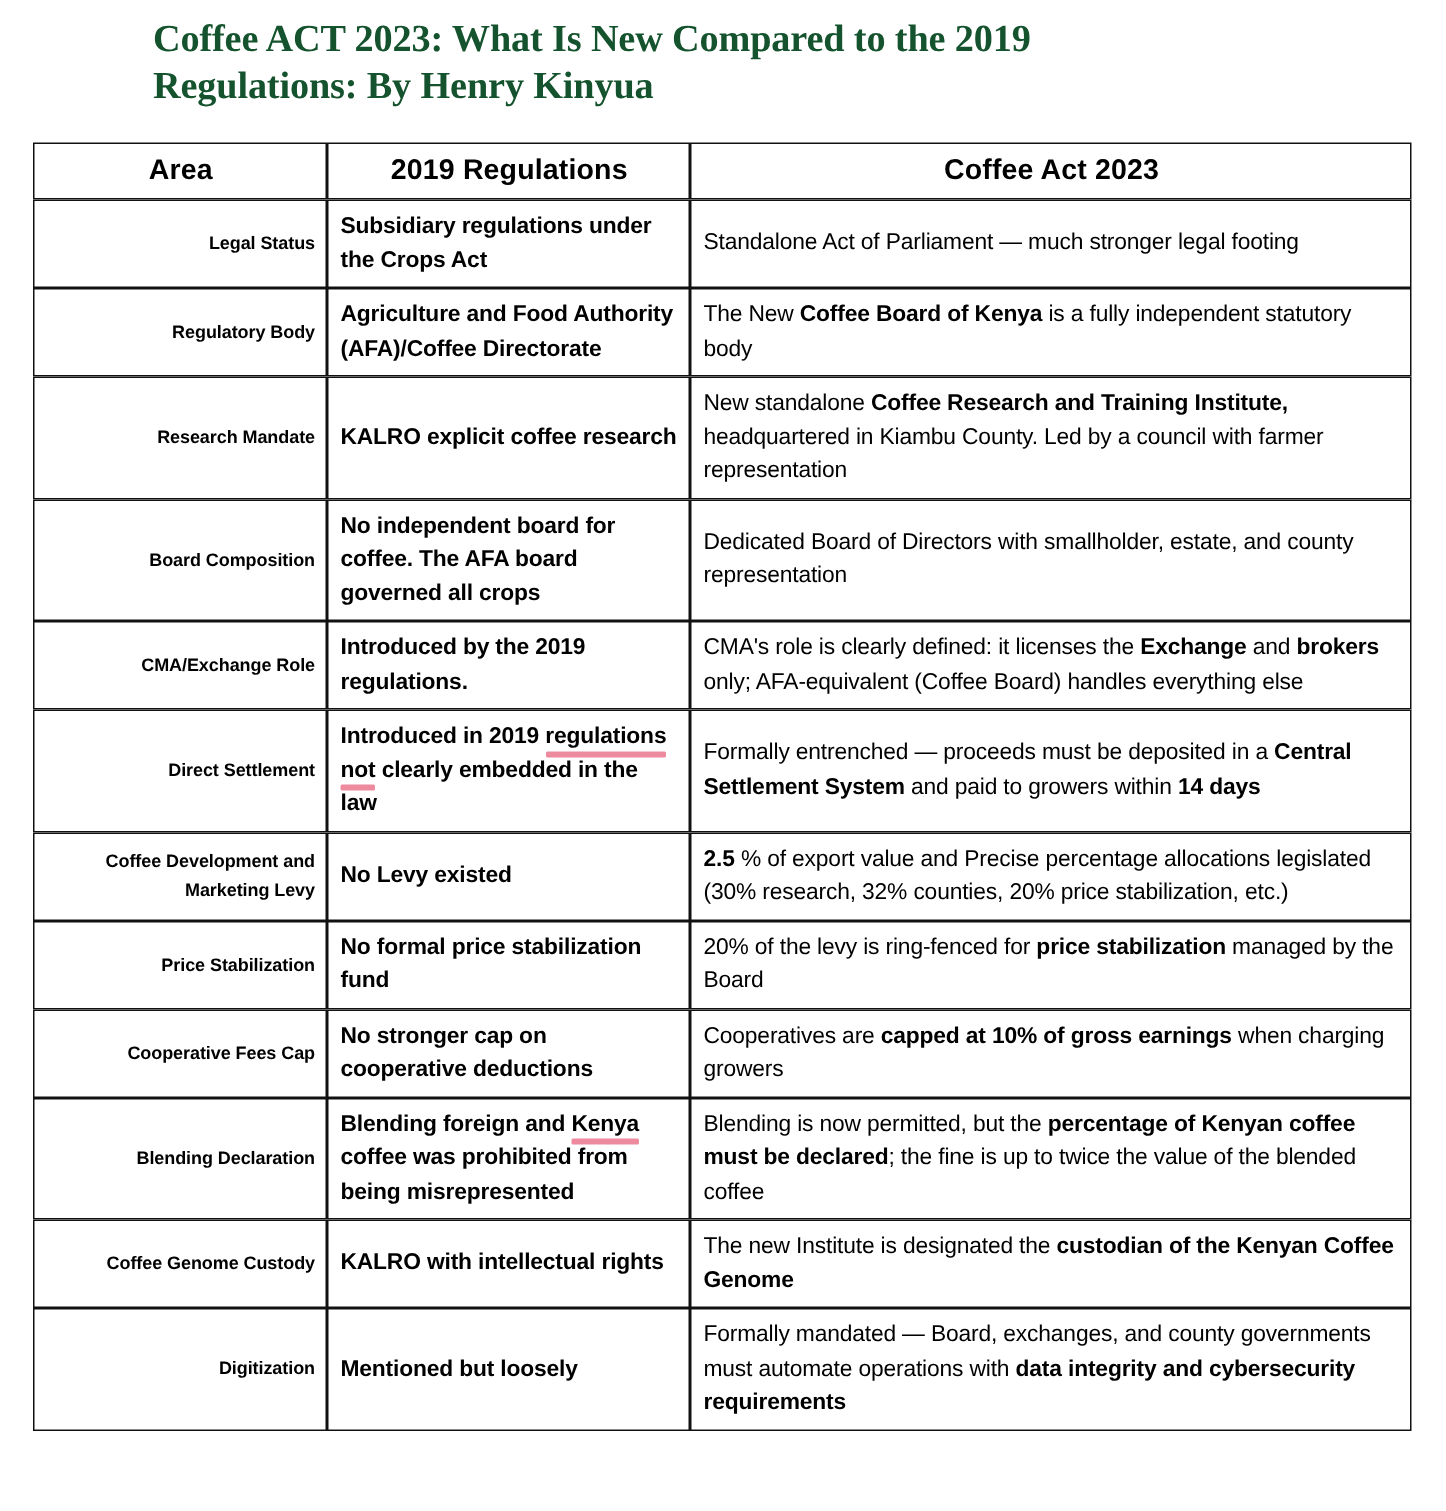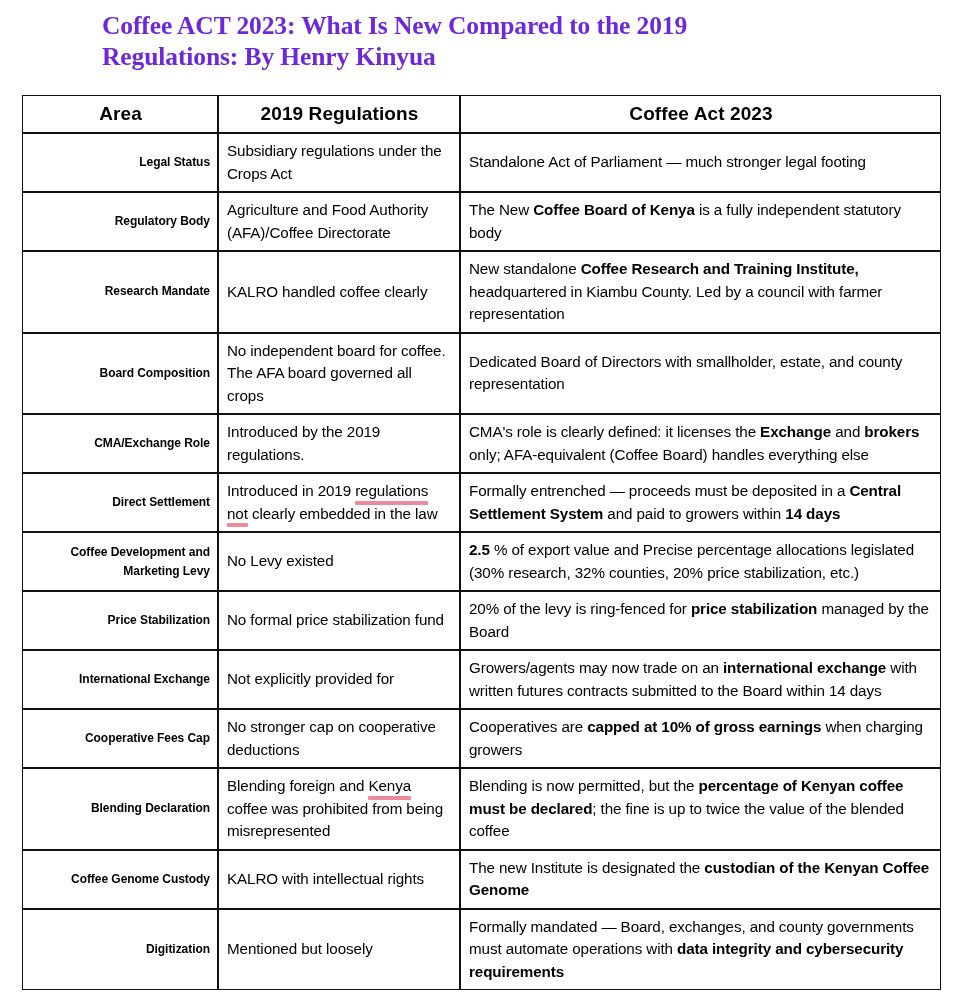--- a/index.html
+++ b/index.html
@@ -20,21 +20,21 @@
     height: 1007px;
     background: #ffffff;
   }
 
   
   .doc-title {
     font-family: "Liberation Serif", serif;
     font-weight: bold;
     font-size: 25.5px;
     line-height: 31px;
-    color: #6d28d9;
+    color: #14532d;
     padding: 10px 60px 0 102px;
     letter-spacing: -0.1px;
   }
 
   
   .tbl-wrap {
     position: absolute;
     left: 22px;
     top: 95px;
     width: 919px;
@@ -75,21 +75,21 @@
     line-height: 19px;
     letter-spacing: -0.05px;
     text-align: right;
   }
   td.old, td.new {
     font-weight: normal;
     font-size: 15.2px;
     line-height: 22.5px;
     letter-spacing: -0.1px;
   }
-  td.old { padding-left: 7px; }
+  td.old { padding-left: 7px; font-weight: bold; }
   td.new { padding-left: 9px; }
 
   td b { font-weight: bold; }
 
   .mis {
     position: relative;
     display: inline-block;
   }
   .mis::after {
     content: "";
@@ -132,21 +132,21 @@
             <td class="old">Subsidiary regulations under the Crops Act</td>
             <td class="new"><span>Standalone Act of Parliament — much stronger legal footing</span></td>
           </tr>
           <tr>
             <td class="area">Regulatory Body</td>
             <td class="old">Agriculture and Food Authority (AFA)/Coffee Directorate</td>
             <td class="new"><span>The New </span><b>Coffee Board of Kenya</b><span> is a fully independent statutory body</span></td>
           </tr>
           <tr>
             <td class="area">Research Mandate</td>
-            <td class="old">KALRO handled coffee clearly</td>
+            <td class="old">KALRO explicit coffee research</td>
             <td class="new"><span>New standalone </span><b>Coffee Research and Training Institute,</b><span> headquartered in Kiambu County. Led by a council with farmer representation</span></td>
           </tr>
           <tr>
             <td class="area">Board Composition</td>
             <td class="old">No independent board for coffee. The AFA board governed all crops</td>
             <td class="new"><span>Dedicated Board of Directors with smallholder, estate, and county representation</span></td>
           </tr>
           <tr>
             <td class="area">CMA/Exchange Role</td>
             <td class="old">Introduced by the 2019 regulations.</td>
@@ -161,25 +161,20 @@
             <td class="area">Coffee Development and Marketing Levy</td>
             <td class="old">No Levy existed</td>
             <td class="new"><b>2.5</b><span> % of export value and Precise percentage allocations legislated (30% research, 32% counties, 20% price stabilization, etc.)</span></td>
           </tr>
           <tr>
             <td class="area">Price Stabilization</td>
             <td class="old">No formal price stabilization fund</td>
             <td class="new"><span>20% of the levy is ring-fenced for </span><b>price stabilization</b><span> managed by the Board</span></td>
           </tr>
           <tr>
-            <td class="area">International Exchange</td>
-            <td class="old">Not explicitly provided for</td>
-            <td class="new"><span>Growers/agents may now trade on an </span><b>international exchange</b><span> with written futures contracts submitted to the Board within 14 days</span></td>
-          </tr>
-          <tr>
             <td class="area">Cooperative Fees Cap</td>
             <td class="old">No stronger cap on cooperative deductions</td>
             <td class="new"><span>Cooperatives are </span><b>capped at 10% of gross earnings</b><span> when charging growers</span></td>
           </tr>
           <tr>
             <td class="area">Blending Declaration</td>
             <td class="old"><span>Blending foreign and </span><span class="mis">Kenya</span><span> coffee was prohibited from being misrepresented</span></td>
             <td class="new"><span>Blending is now permitted, but the </span><b>percentage of Kenyan coffee must be declared</b><span>; the fine is up to twice the value of the blended coffee</span></td>
           </tr>
           <tr>

